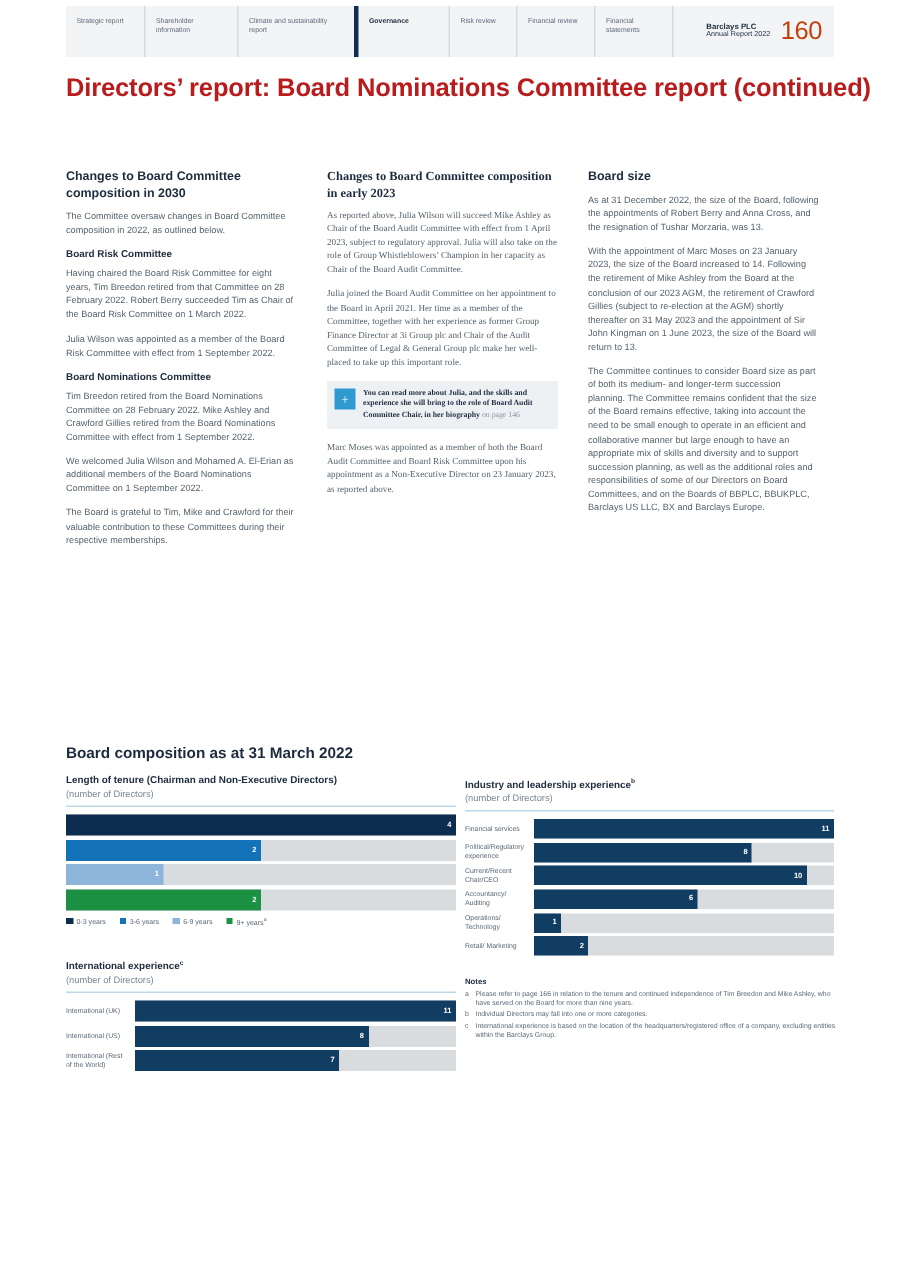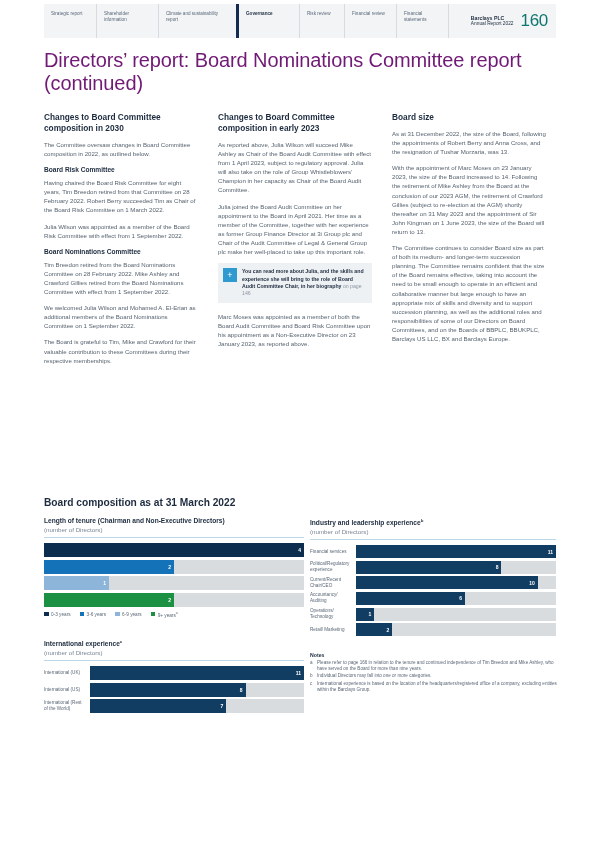--- a/index.html
+++ b/index.html
@@ -39,33 +39,33 @@
   }
   .nav-item.w4 { width: 45px; }
   .nav-item.w5 { width: 52px; }
   .nav-spacer { flex: 1; border-left: 0.7px solid #d5dbe1; }
   .brandbox {
     display: flex; align-items: center; justify-content: flex-end;
     padding-right: 8px; gap: 7px;
   }
   .brandtext { text-align: left; font-size: 4.8px; line-height: 6.4px; color: #1d2b3e; }
   .brandtext b { font-size: 5.2px; display:block; }
-  .pagenum { font-size: 17px; color: #0f766e; letter-spacing: -0.3px; }
+  .pagenum { font-size: 17px; color: #c2410c; letter-spacing: -0.3px; }
 
   
   .doc-title {
     position: absolute; left: 44px; top: 49px;
-    font-size: 20px; color: #701a75; letter-spacing: -0.1px;
-    font-weight: 400;
+    font-size: 17px; color: #b91c1c; letter-spacing: -0.1px;
+    font-weight: 700;
   }
 
   
   .col { position: absolute; top: 112px; width: 154px; }
   .col.c1 { left: 44px; }
-  .col.c2 { left: 218px; }
+  .col.c2 { left: 218px; font-family: Liberation Serif, serif; }
   .col.c3 { left: 392px; }
 
   h2.sec {
     font-size: 8.3px; line-height: 11px; font-weight: bold;
     color: #1d2b3e; margin-bottom: 6px;
   }
   h3.sub {
     font-size: 6.6px; line-height: 9px; font-weight: bold;
     color: #1d2b3e; margin: 7px 0 4px 0;
   }

